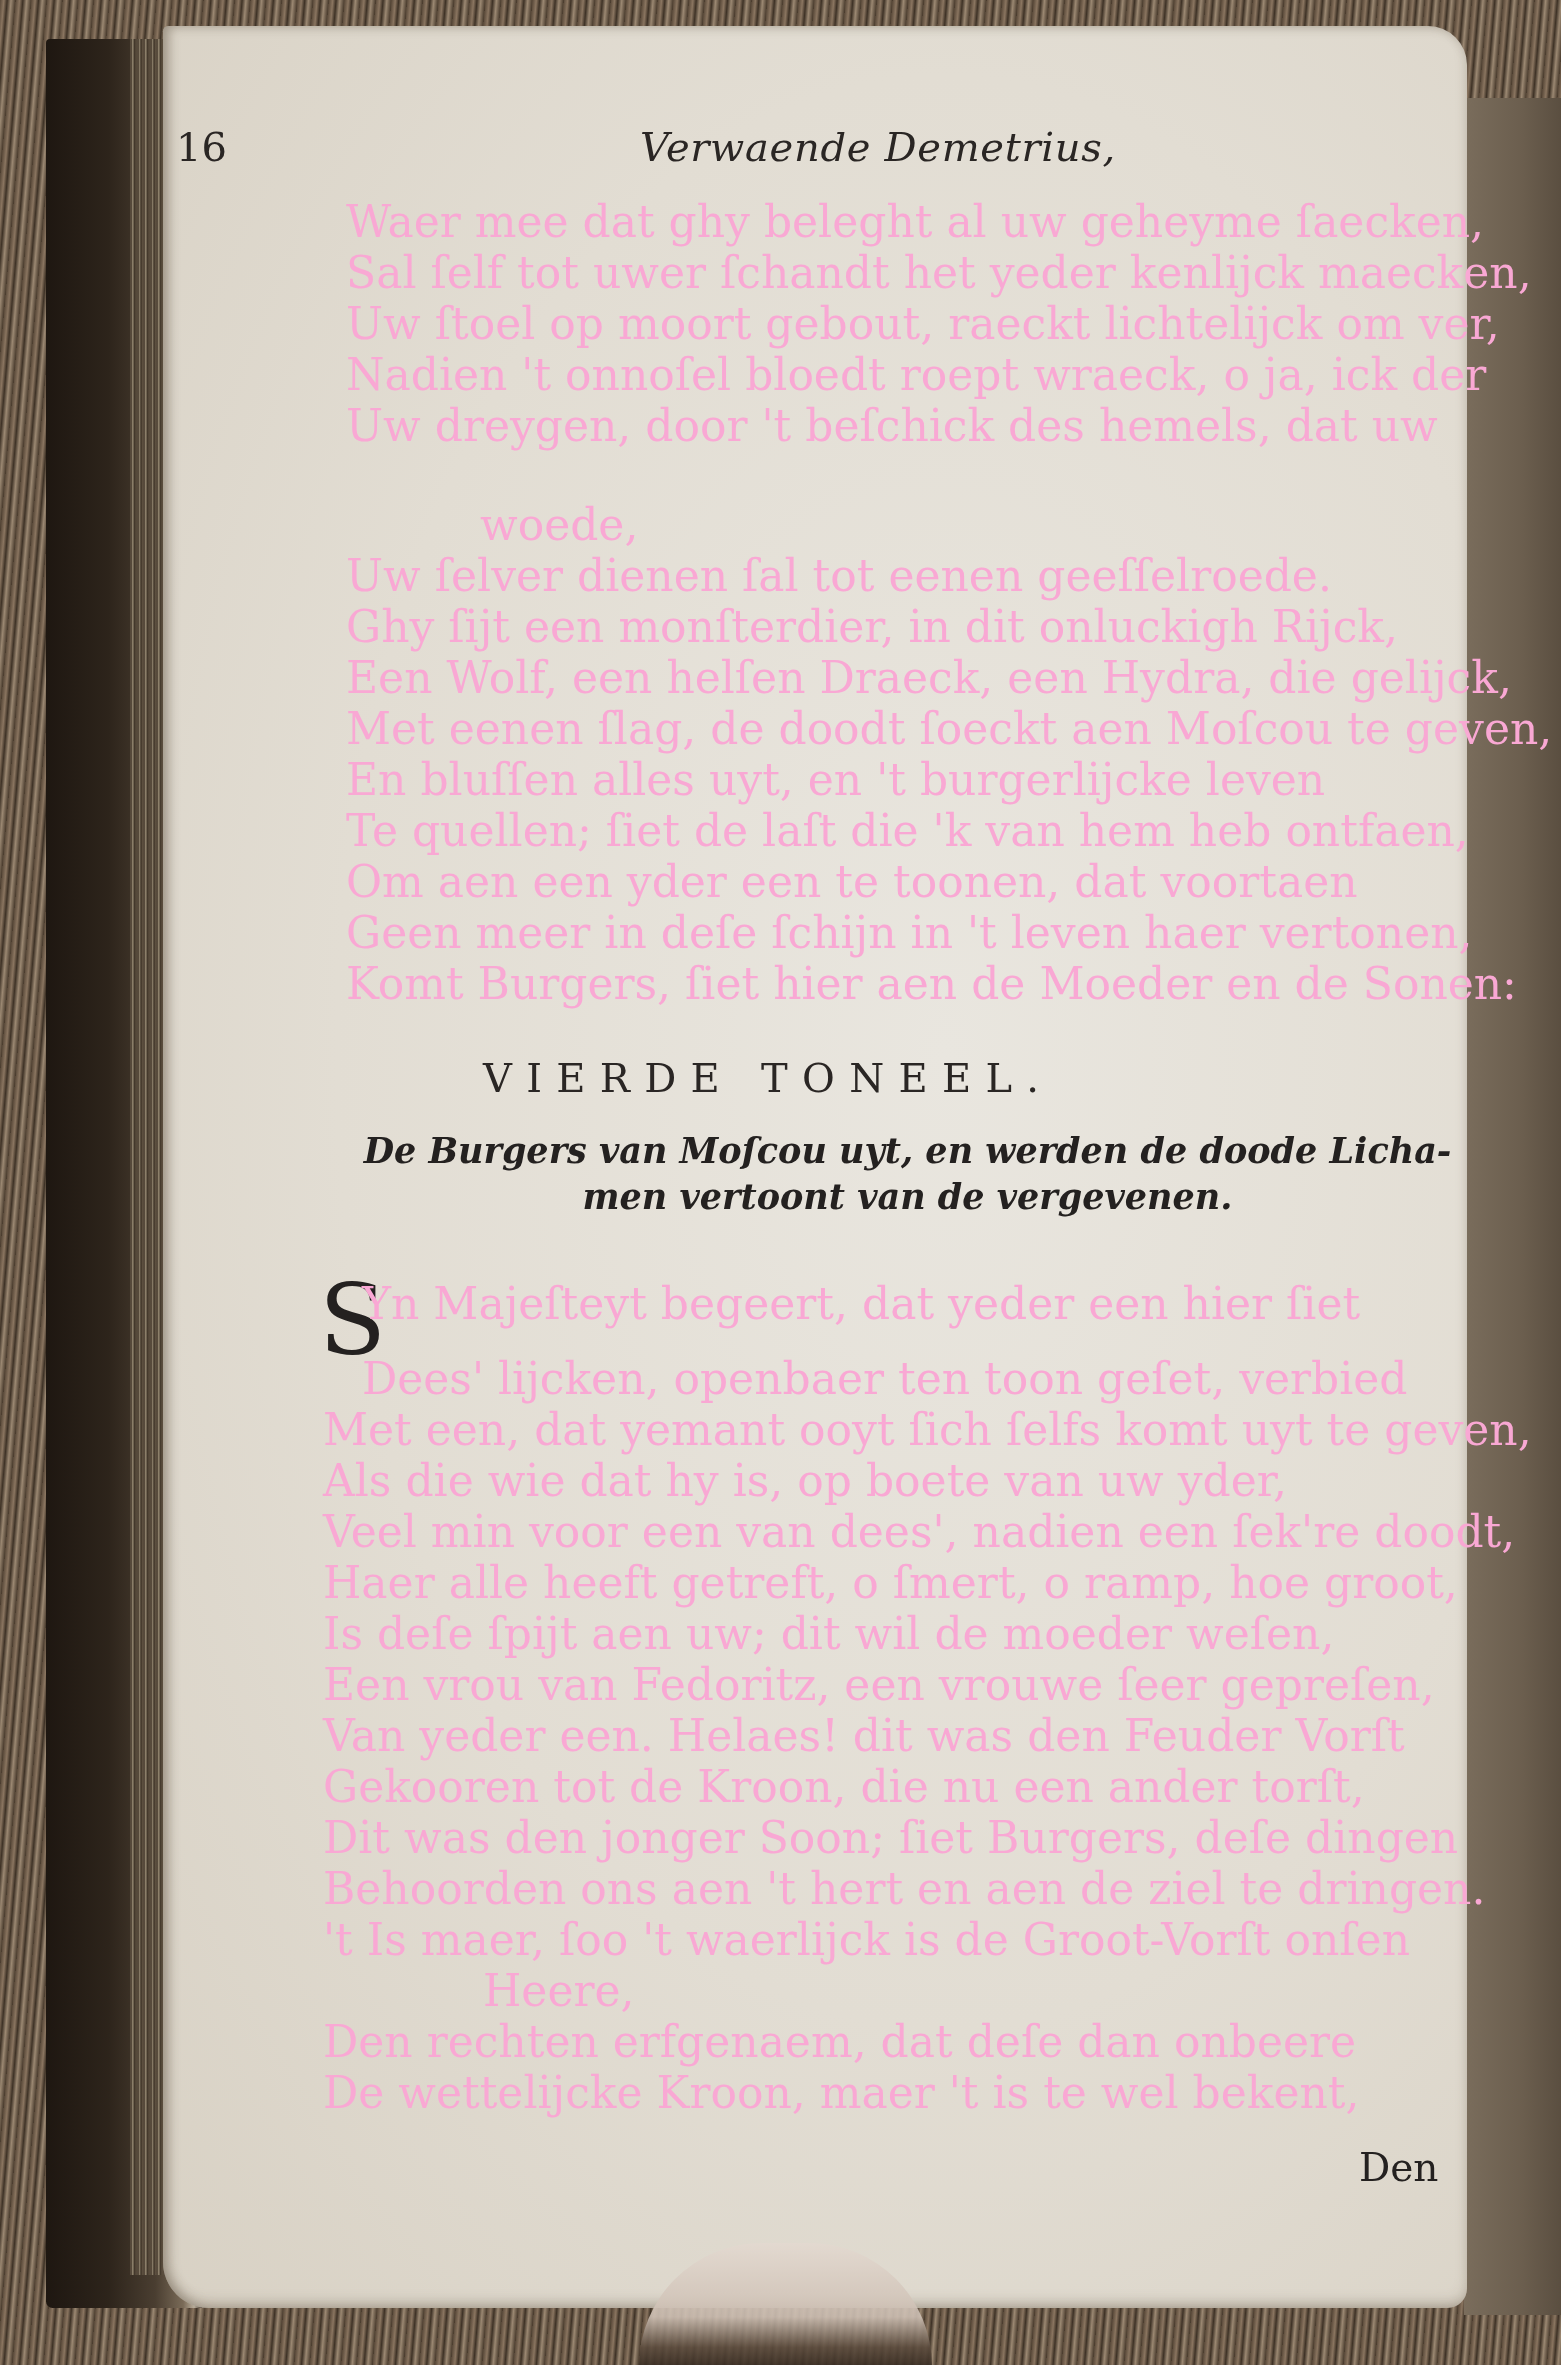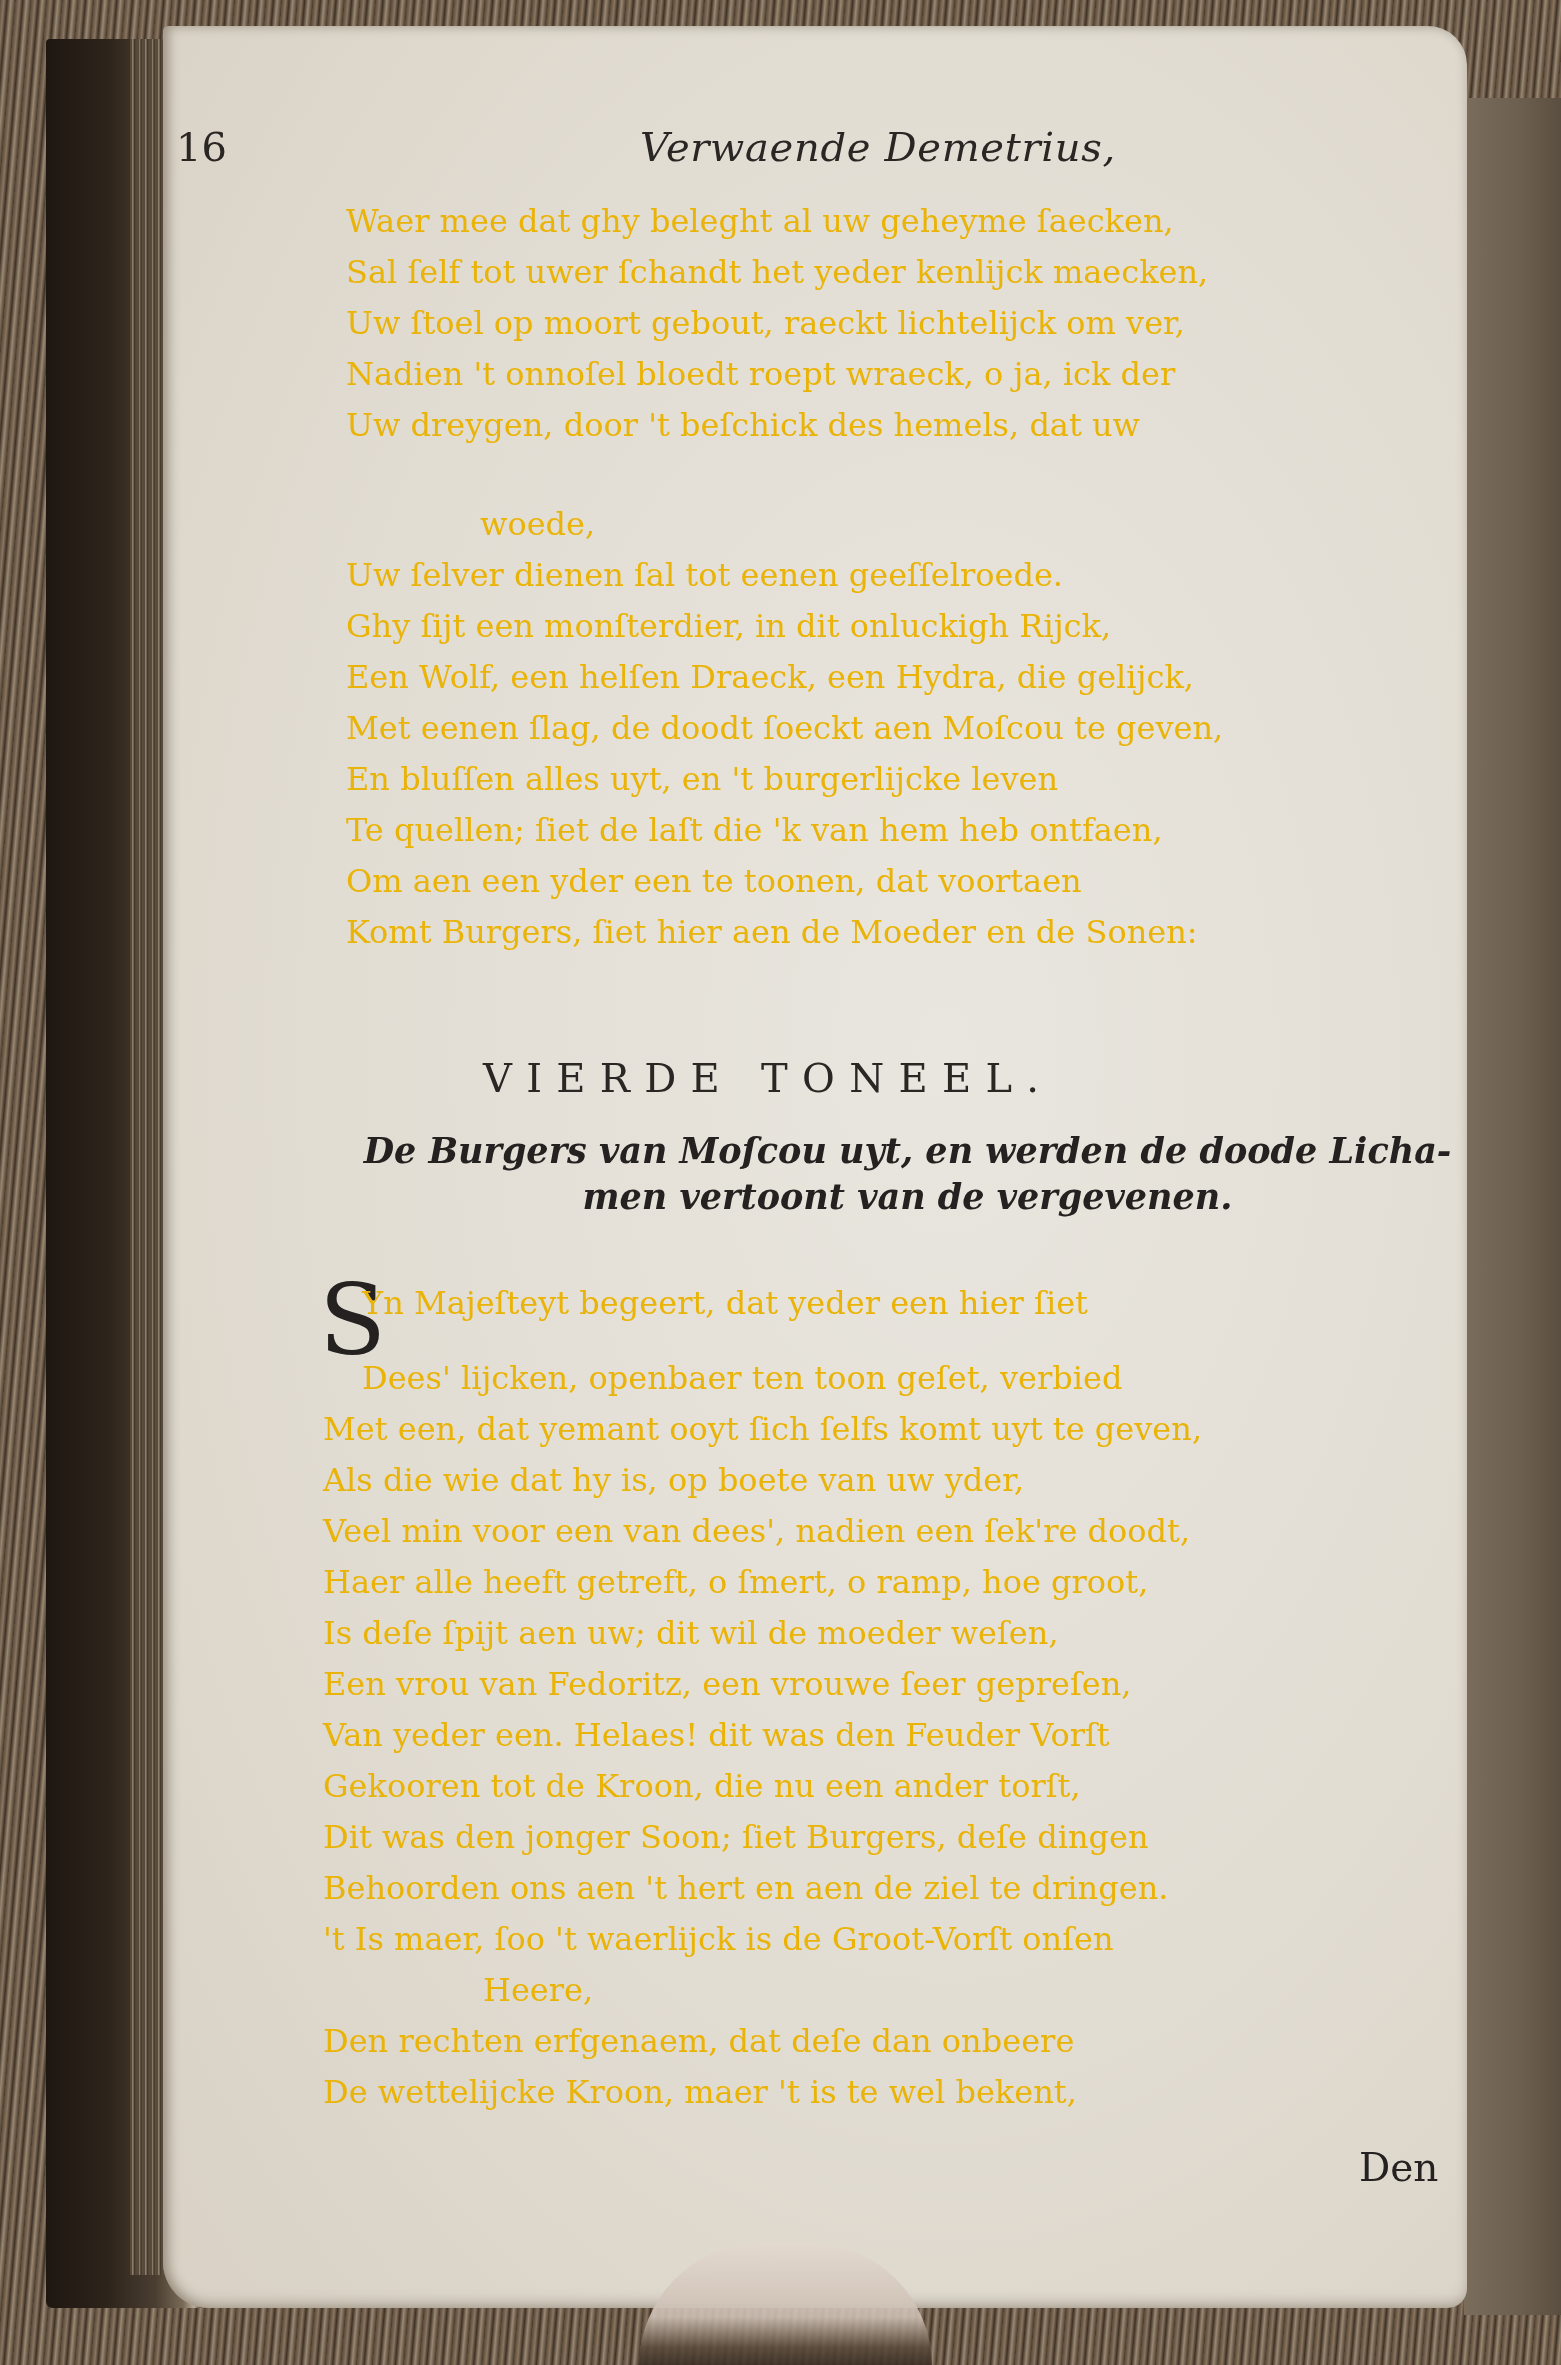--- a/index.html
+++ b/index.html
@@ -69,23 +69,23 @@
     top: 124px;
     font-size: 40px;
     font-style: italic;
     color: #2a2624;
     letter-spacing: 0.7px;
   }
   .verse-block {
     position: absolute;
     left: 346px;
     width: 1122px;
-    font-size: 32px;
+    font-size: 44px;
     line-height: 51px;
-    color: #eab308;
+    color: #f9a8d4;
   }
   .verse-block .line {
     white-space: nowrap;
     display: block;
   }
   .verse-block .line.indent {
     padding-left: 134px;
     margin-top: 48px;
   }
   .verse-block .line.indent-big {
@@ -172,20 +172,21 @@
   <span class="line">Nadien 't onnoſel bloedt roept wraeck, o ja, ick der</span>
   <span class="line">Uw dreygen, door 't beſchick des hemels, dat uw</span>
   <span class="line indent">woede,</span>
   <span class="line">Uw ſelver dienen ſal tot eenen geeſſelroede.</span>
   <span class="line">Ghy ſijt een monſterdier, in dit onluckigh Rijck,</span>
   <span class="line">Een Wolf, een helſen Draeck, een Hydra, die gelijck,</span>
   <span class="line">Met eenen ſlag, de doodt ſoeckt aen Moſcou te geven,</span>
   <span class="line">En bluſſen alles uyt, en 't burgerlijcke leven</span>
   <span class="line">Te quellen; ſiet de laſt die 'k van hem heb ontfaen,</span>
   <span class="line">Om aen een yder een te toonen, dat voortaen</span>
+  <span class="line">Geen meer in deſe ſchijn in 't leven haer vertonen,</span>
   <span class="line">Komt Burgers, ſiet hier aen de Moeder en de Sonen:</span>
 </div>
 
 <div class="scene-heading">VIERDE TONEEL.</div>
 
 <div class="stage-direction">
   <div>De Burgers van Moſcou uyt, en werden de doode Licha-</div>
   <div>men vertoont van de vergevenen.</div>
 </div>
 

